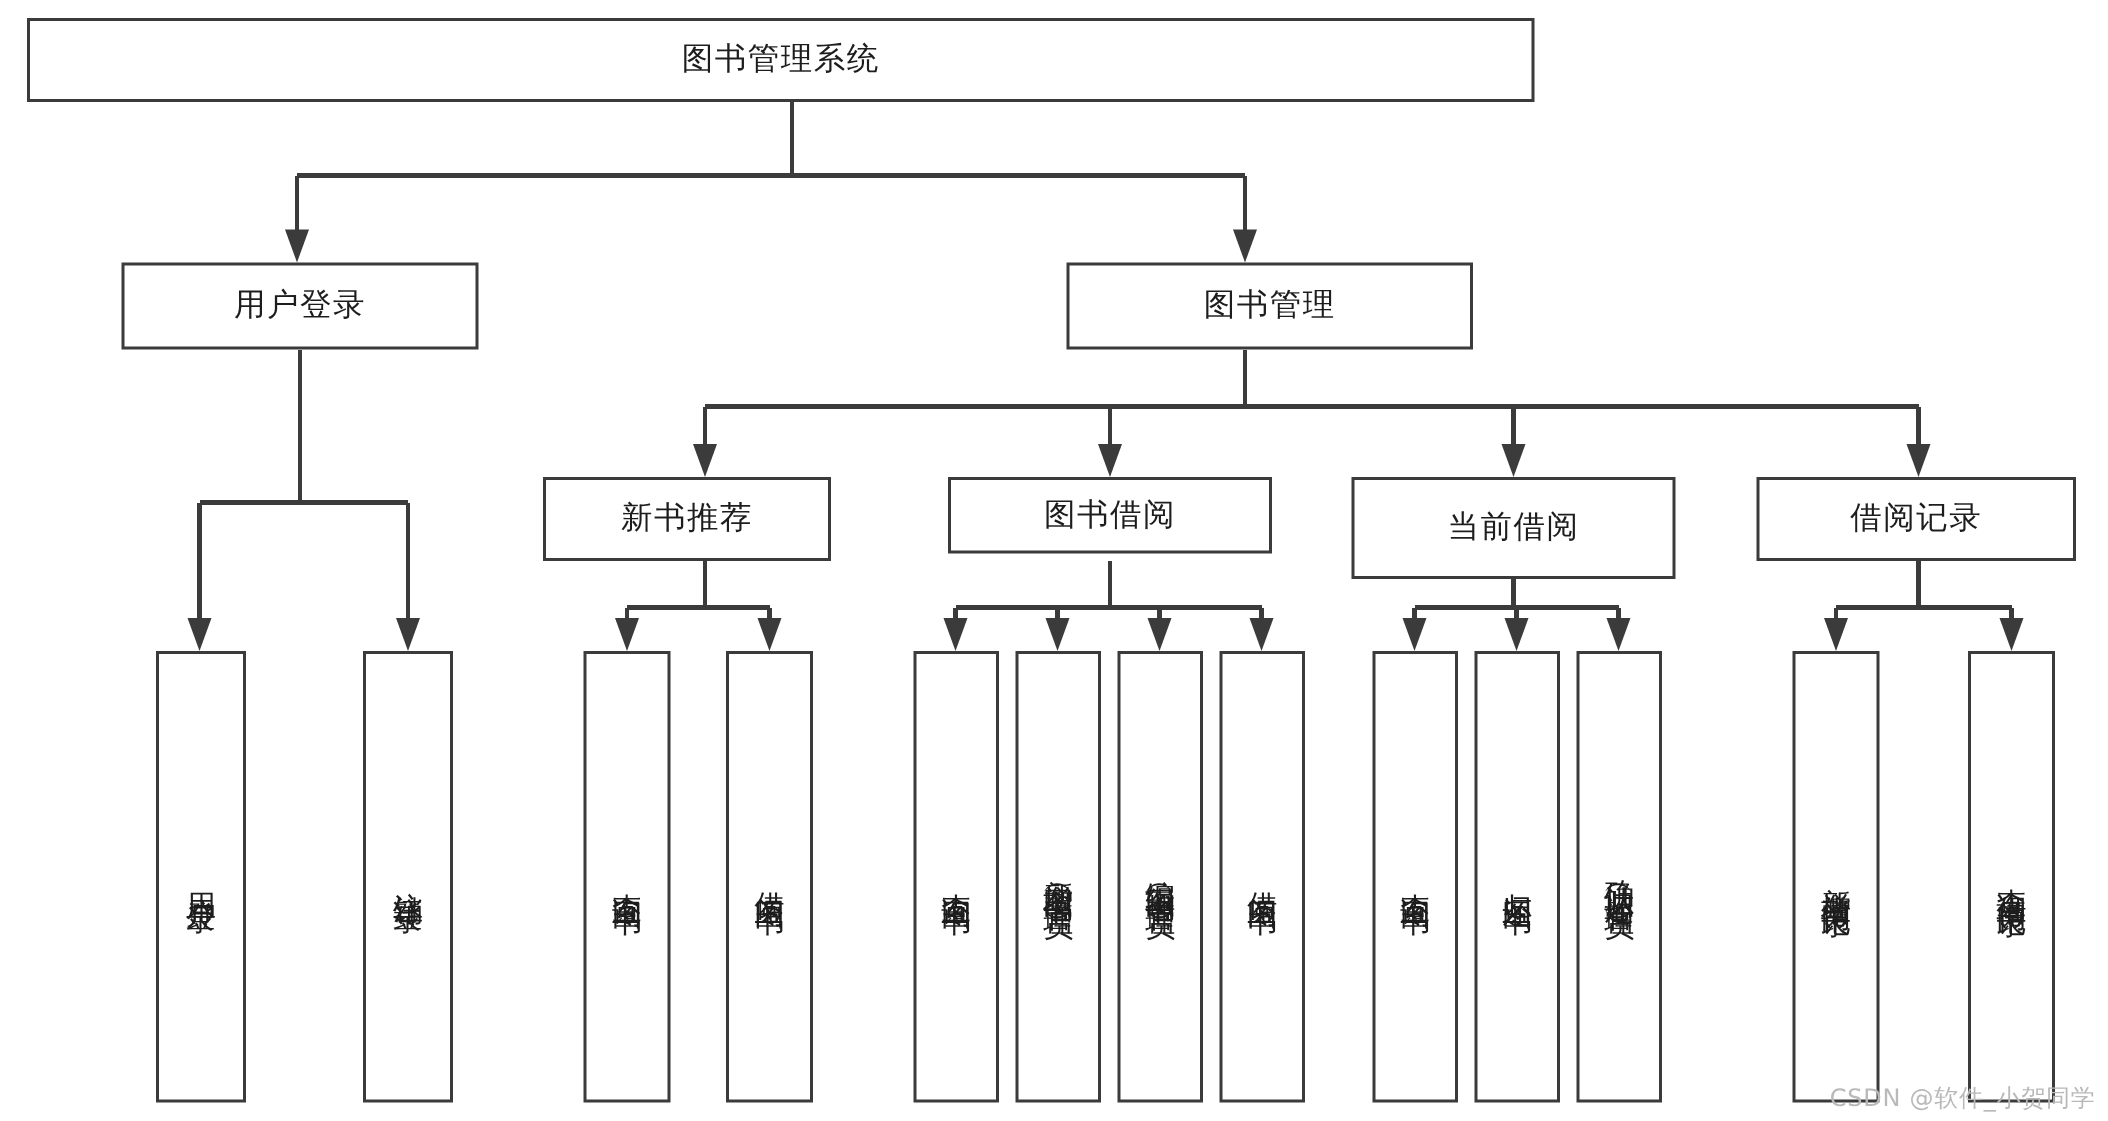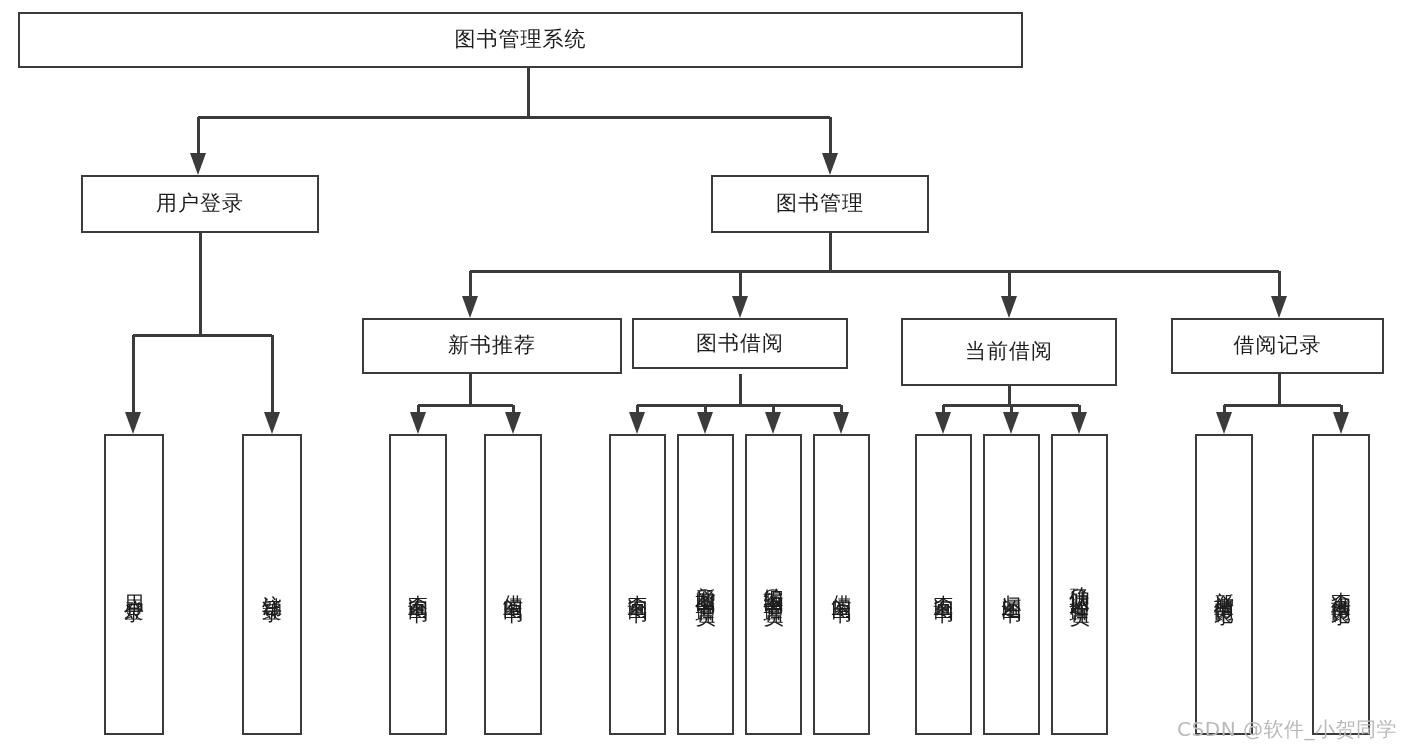--- a/index.html
+++ b/index.html
@@ -49,21 +49,21 @@
     font-size: 20px;
     letter-spacing: 3px;
     line-height: 1.05;
     padding: 4px 0;
     white-space: nowrap;
   }
   .watermark {
     position: absolute;
     right: 8px;
     bottom: 4px;
-    font-size: 20px;
+    font-size: 16px;
     color: #b9b9b9;
     letter-spacing: 0.5px;
     white-space: nowrap;
     pointer-events: none;
   }
 </style>
 </head>
 <body>
 
 <div id="diagram-root">
@@ -123,25 +123,25 @@
       <polygon points="1333,412 1349,412 1341,434" fill="#3b3b3b"></polygon>
     </svg>
 
   <div class="node-box node-h" style="left: 18px; top: 12px; width: 1005px; height: 56px;">
       <span>图书管理系统</span>
     </div>
 
   <div class="node-box node-h" style="left: 81px; top: 175px; width: 238px; height: 58px;">
       <span>用户登录</span>
     </div>
-  <div class="node-box node-h" style="left: 711px; top: 175px; width: 218px; height: 58px;">
+  <div class="node-box node-h" style="left: 711px; top: 175px; width: 271px; height: 58px;">
       <span>图书管理</span>
     </div>
 
-  <div class="node-box node-h" style="left: 362px; top: 318px; width: 260px; height: 56px;">
+  <div class="node-box node-h" style="left: 362px; top: 318px; width: 192px; height: 56px;">
       <span>新书推荐</span>
     </div>
   <div class="node-box node-h" style="left: 632px; top: 318px; width: 216px; height: 51px;">
       <span>图书借阅</span>
     </div>
   <div class="node-box node-h" style="left: 901px; top: 318px; width: 216px; height: 68px;">
       <span>当前借阅</span>
     </div>
   <div class="node-box node-h" style="left: 1171px; top: 318px; width: 213px; height: 56px;">
       <span>借阅记录</span>

